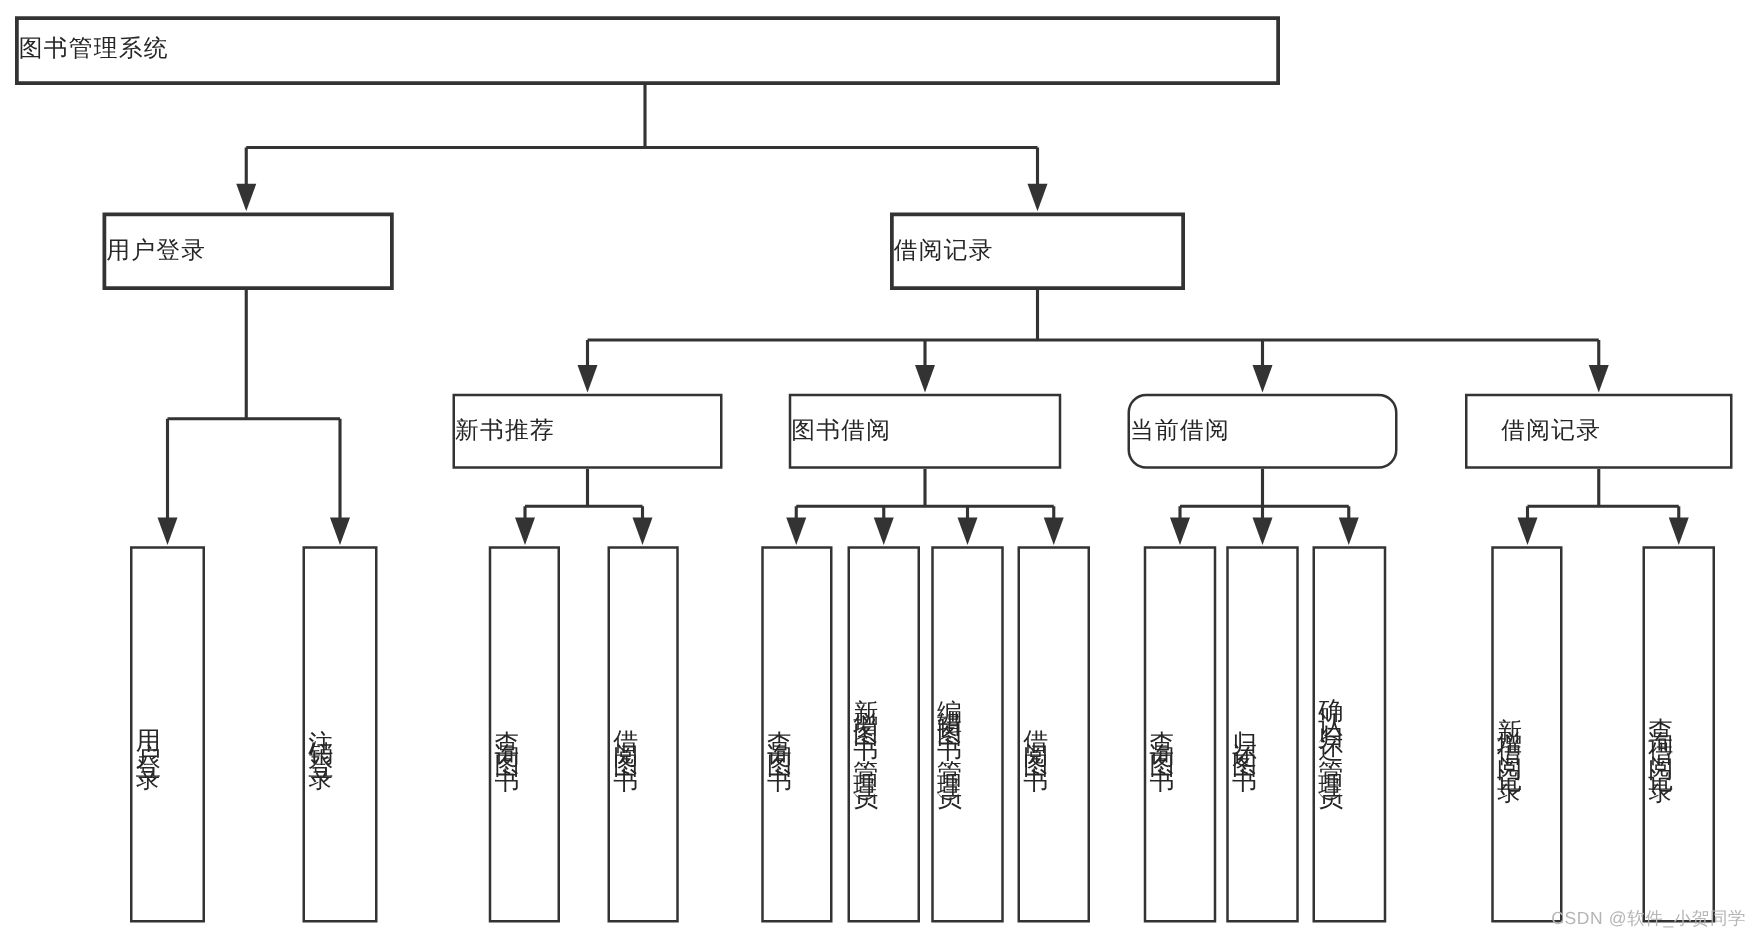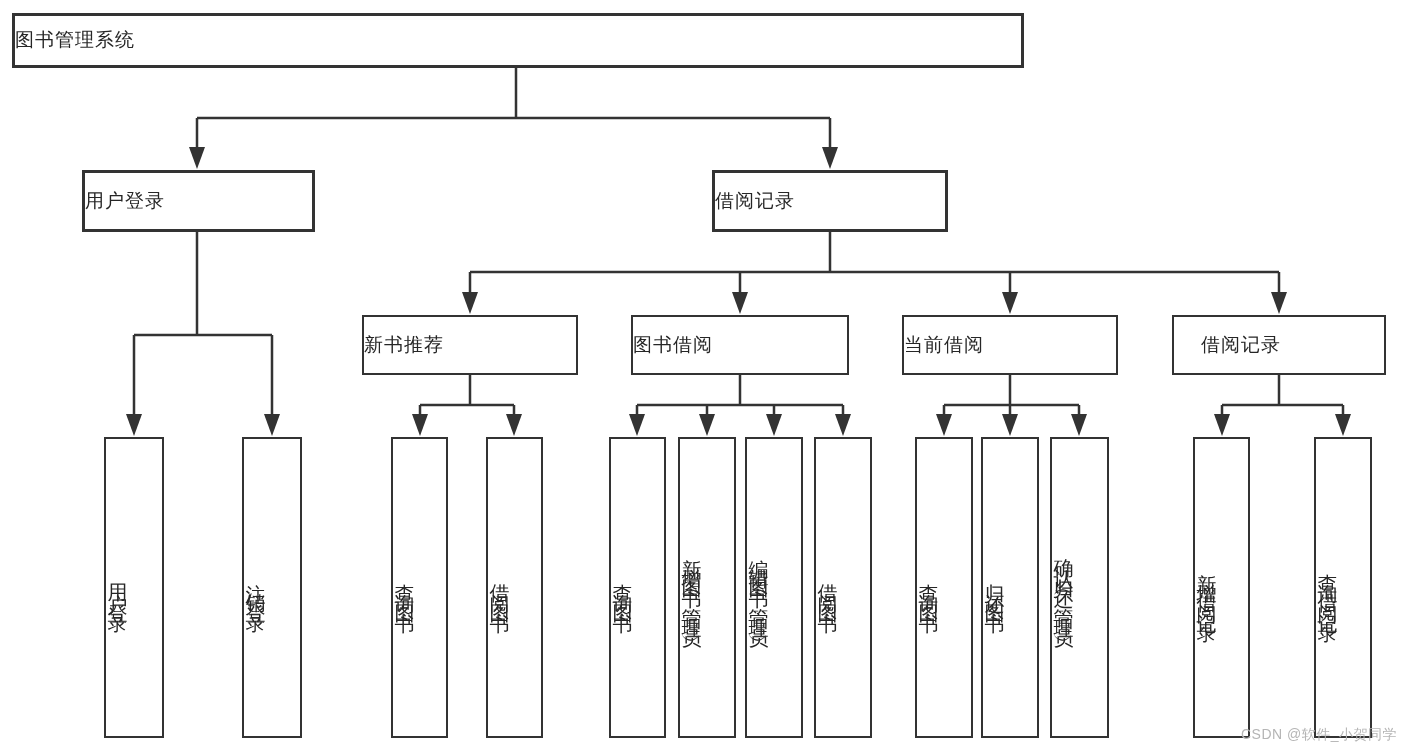--- a/index.html
+++ b/index.html
@@ -110,21 +110,21 @@
   <div class="box lvl2" style="left:712px; top:170px; width:236px; height:62px;">
     <span class="h-label">借阅记录</span>
   </div>
 
   <div class="box lvl3" style="left:362px; top:315px; width:216px; height:60px;">
     <span class="h-label">新书推荐</span>
   </div>
   <div class="box lvl3" style="left:631px; top:315px; width:218px; height:60px;">
     <span class="h-label">图书借阅</span>
   </div>
-  <div class="box lvl3" style="left:902px; top:315px; width:216px; height:60px;">
+  <div class="box lvl3" style="left:902px; top:315px; width:216px; height:60px;border-radius:15px;">
     <span class="h-label">当前借阅</span>
   </div>
   <div class="box lvl3" style="left:1172px; top:315px; width:214px; height:60px;padding-left:27px;">
     <span class="h-label">借阅记录</span>
   </div>
 
   <div class="box leaf" style="left:104px; top:437px; width:60px; height:301px;">
     <span class="v-label">用户登录</span>
   </div>
   <div class="box leaf" style="left:242px; top:437px; width:60px; height:301px;">

